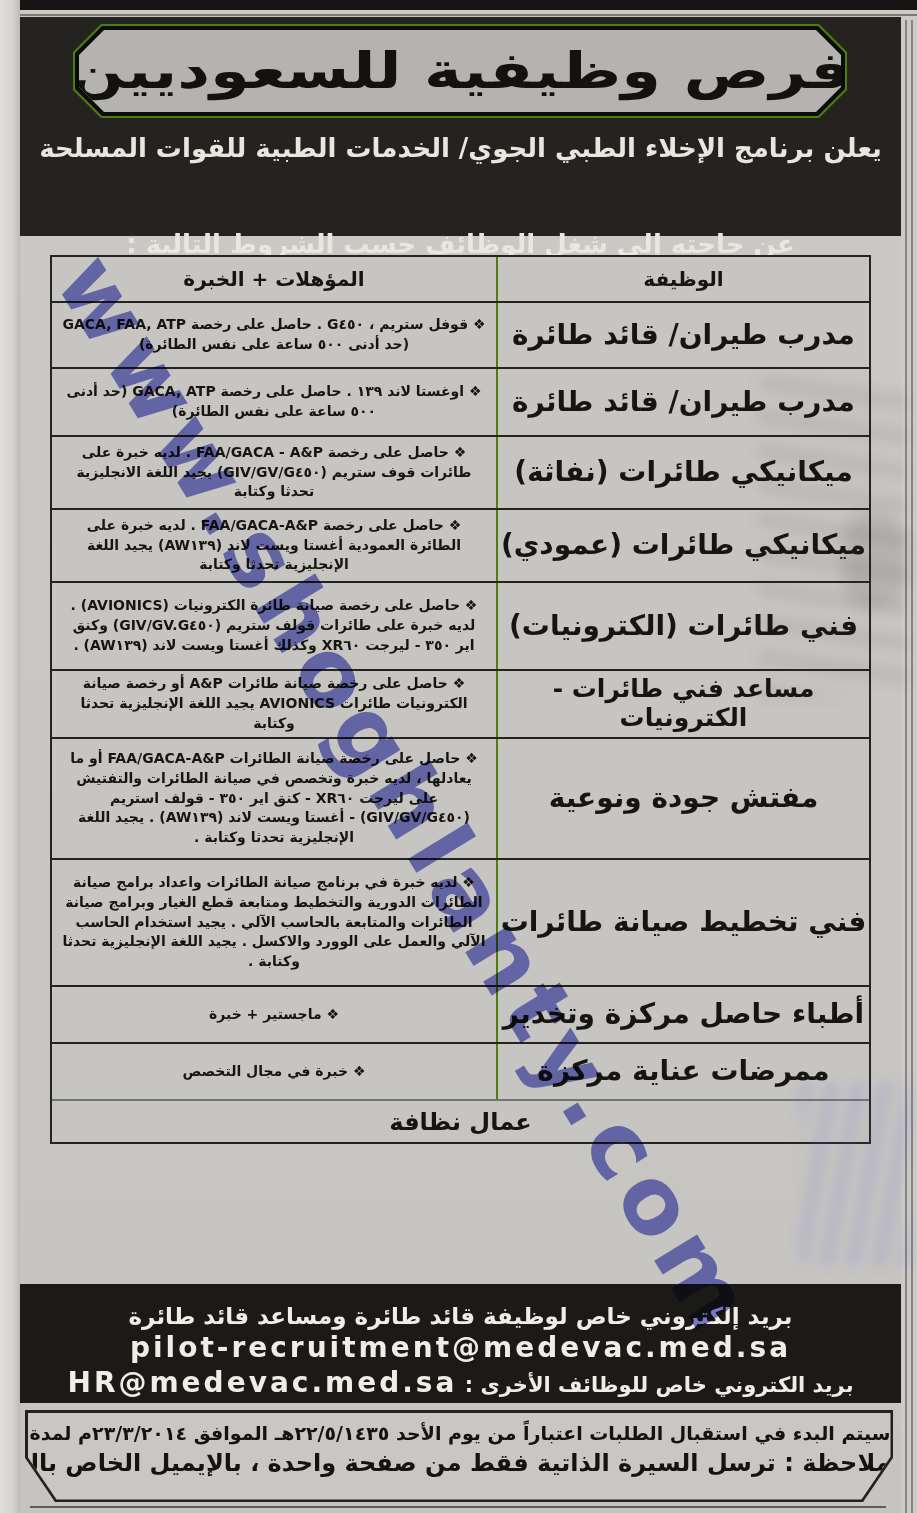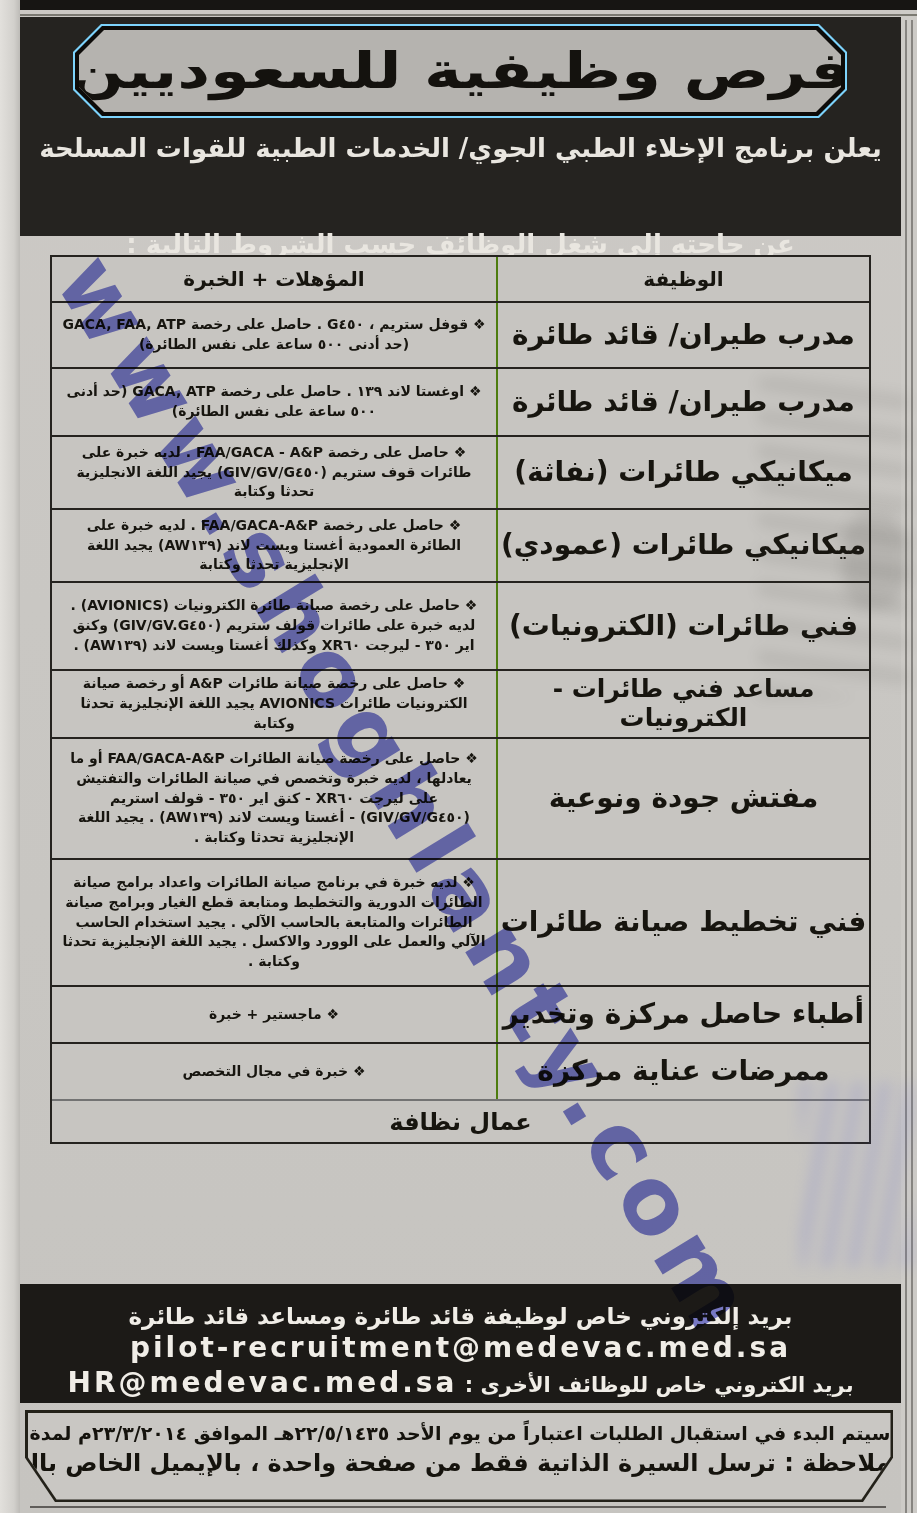--- a/index.html
+++ b/index.html
@@ -15,21 +15,21 @@
   .margin-right{position:absolute;left:901px;top:0;width:16px;height:100%;background:#cdcbc7;}
   .vline{position:absolute;top:20px;height:1493px;width:2px;background:#75736f;opacity:.8;}
   .vline.v1{left:905px}
   .vline.v2{left:911px}
   .top-bar{position:absolute;left:20px;top:0;width:897px;height:10px;background:#171513;}
   .top-line{position:absolute;left:20px;top:14px;width:897px;height:2px;background:#59574f;opacity:.7;}
   .bottom-line{position:absolute;left:30px;top:1506px;width:856px;height:2px;background:#4c4a46;opacity:.85;}
 
   
   .ad-header{position:absolute;left:20px;top:17px;width:881px;height:219px;background:#252320;}
-  .oct1{position:absolute;left:53px;top:7px;width:774px;height:94px;background:#7dd3fc;
+  .oct1{position:absolute;left:53px;top:7px;width:774px;height:94px;background:#4d7c0f;
     clip-path:polygon(28px 0,calc(100% - 28px) 0,100% 28px,100% calc(100% - 28px),calc(100% - 28px) 100%,28px 100%,0 calc(100% - 28px),0 28px);
     padding:10px;box-sizing:border-box;}
   .oct2{position:absolute;inset:2px;background:#0d0b09;
     clip-path:polygon(27px 0,calc(100% - 27px) 0,100% 27px,100% calc(100% - 27px),calc(100% - 27px) 100%,27px 100%,0 calc(100% - 27px),0 27px);}
   .oct3{position:absolute;inset:4px;background:#b5b3af;
     clip-path:polygon(25px 0,calc(100% - 25px) 0,100% 25px,100% calc(100% - 25px),calc(100% - 25px) 100%,25px 100%,0 calc(100% - 25px),0 25px);
     display:flex;align-items:center;justify-content:center;}
   .title-text{display:inline-block;transform:scaleX(1.28);font-size:50px;font-weight:bold;color:#14120e;white-space:nowrap;direction:rtl;}
   .hdr-line1,.hdr-line2{position:absolute;left:0;width:100%;text-align:center;direction:rtl;
     font-weight:bold;color:#e9e6e0;white-space:nowrap;}

